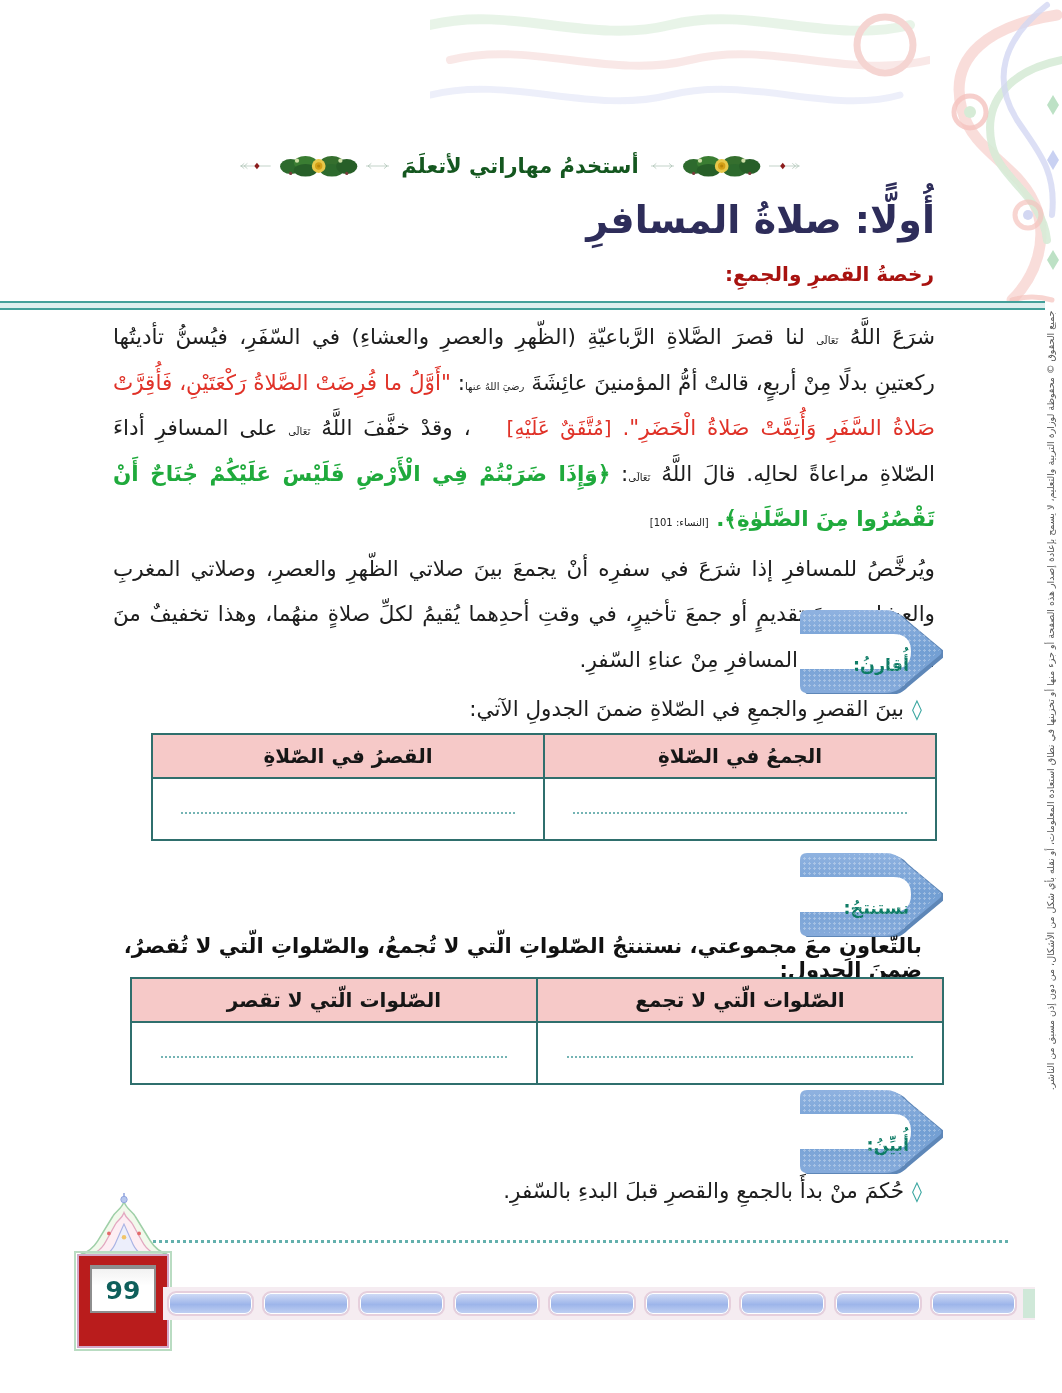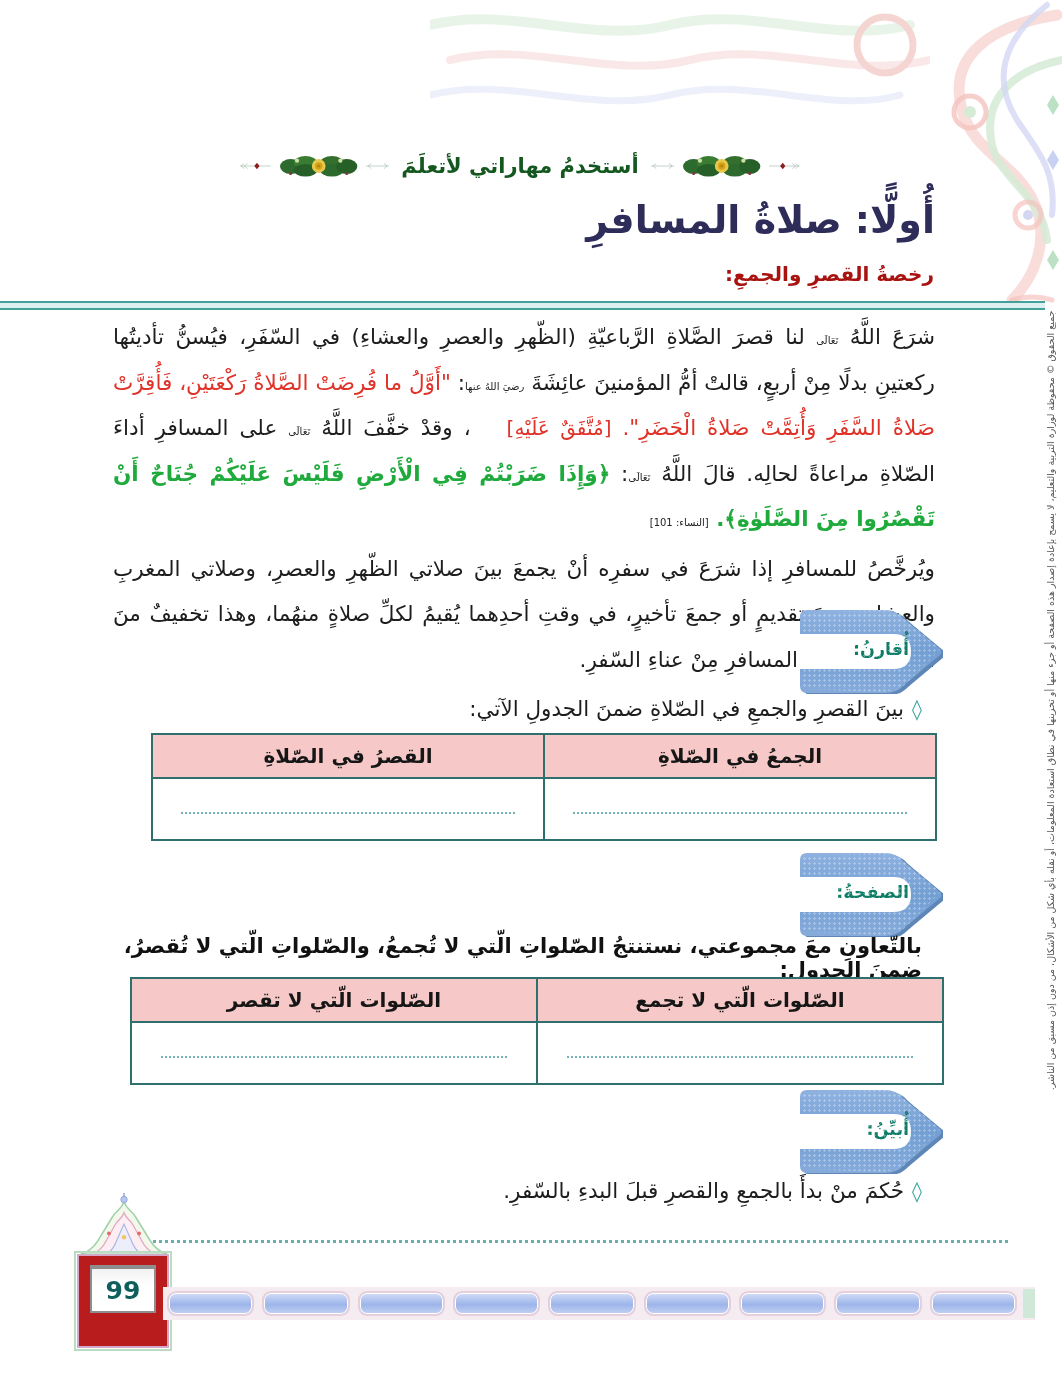--- a/index.html
+++ b/index.html
@@ -25,21 +25,21 @@
   .body-copy{position:absolute; top:314px; right:127px; width:822px;
     font-size:21.5px; line-height:2.12; text-align:justify;}
   .body-copy p{margin:0 0 4px 0;}
   .sm{font-size:10px; color:#222;}
   .red{color:#e03228;}
   .red.sm{font-size:20px;margin-left:36px;}
   .green{color:#1faa3c; font-weight:bold;}
   
   .banner{position:absolute; right:119px; width:146px; height:86px;}
   .banner svg{position:absolute; inset:0;}
-  .banner .label{position:absolute; right:34px; top:28px; width:100px; height:26px;
+  .banner .label{position:absolute; right:34px; top:44px; width:100px; height:26px;
     display:flex; align-items:center; font-size:17.5px; font-weight:bold; color:#0e7c66;}
   .banner::after{content:""; position:absolute; inset:0; pointer-events:none;
     background-image:radial-gradient(rgba(255,255,255,.55) 1px, transparent 1.4px);
     background-size:5px 5px;
     clip-path:polygon(3% 6%, 60% 2%, 73% 9%, 98% 48%, 73% 91%, 60% 98%, 3% 94%, 3% 70%, 3% 30%);
     opacity:.55;}
   #banner-compare{top:608px;} #banner-conclude{top:851px;} #banner-explain{top:1088px;}
   
   .prompt{position:absolute; right:140px; font-size:21.5px; color:#1d1d1d;}
   .diamond{color:#3aa6a0; font-size:20px; margin-left:8px; font-weight:bold;}
@@ -223,21 +223,21 @@
       <defs>
           <linearGradient id="bg2" x1="0" y1="0" x2="0" y2="1">
         <stop offset="0" stop-color="#8fb2e0"></stop>
             <stop offset=".5" stop-color="#739fd3"></stop>
             <stop offset="1" stop-color="#86abdb"></stop>
       </linearGradient>
         </defs>
       <path d="M10 2 H88 Q100 2 107 11 L143 41 Q146 44 143 47 L107 77 Q100 85 88 85 H10 Q3 85 3 78 V9 Q3 2 10 2 Z" fill="url(#bg2)"></path>
       <path d="M0 26 H96 Q114 26 114 43.5 Q114 61 96 61 H0 Z" fill="#ffffff"></path>
     </svg>
-    <div class="label">الصفحةُ:</div>
+    <div class="label">نستنتجُ:</div>
   </div>
 
   <div class="prompt" id="instruction-conclude">بالتّعاونِ معَ مجموعتي، نستنتجُ الصّلواتِ الّتي لا تُجمعُ، والصّلواتِ الّتي لا تُقصرُ، ضمنَ الجدولِ:</div>
   <table class="fill-table" id="table-conclude">
     <tbody>
         <tr>
       <th>الصّلوات الّتي لا تجمع</th>
       <th>الصّلوات الّتي لا تقصر</th>
     </tr>
     <tr>

